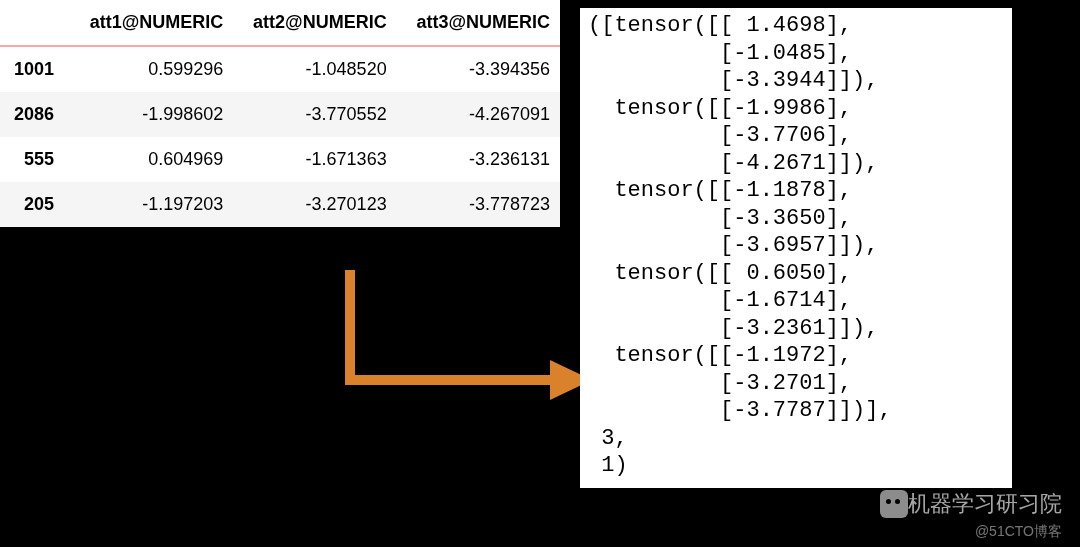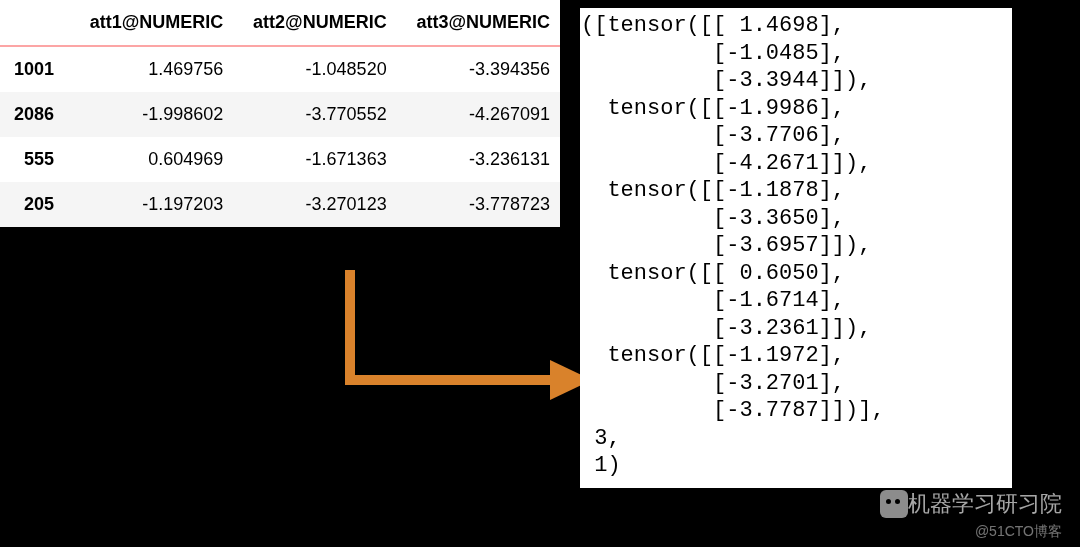--- a/index.html
+++ b/index.html
@@ -50,21 +50,21 @@
 
     .code-block {
       position: absolute;
       left: 580px;
       top: 8px;
       font-family: "Courier New", Courier, monospace;
       font-size: 22px;
       line-height: 1.25;
       color: #000;
       background: #fff;
-      padding: 4px 10px 8px 1px;
+      padding: 4px 10px 8px 8px;
       width: 432px;
       white-space: pre;
     }
 
     .watermark {
       position: absolute;
       right: 18px;
       bottom: 28px;
       display: flex;
       align-items: center;
@@ -106,21 +106,21 @@
       <tr>
         <th class="idx-col"></th>
         <th>att1@NUMERIC</th>
         <th>att2@NUMERIC</th>
         <th>att3@NUMERIC</th>
       </tr>
     </thead>
     <tbody id="tbody">
         <tr>
           <td class="idx">1001</td>
-          <td>1.469756</td>
+          <td>0.599296</td>
           <td>-1.048520</td>
           <td>-3.394356</td>
         </tr>
         <tr>
           <td class="idx">2086</td>
           <td>-1.998602</td>
           <td>-3.770552</td>
           <td>-4.267091</td>
         </tr>
         <tr>

